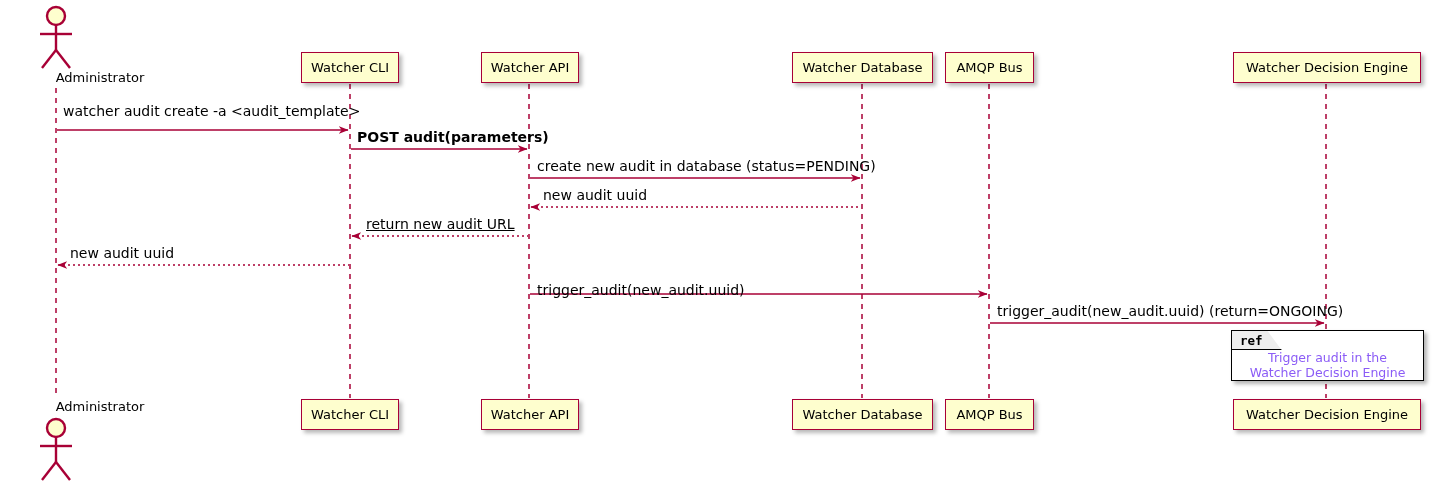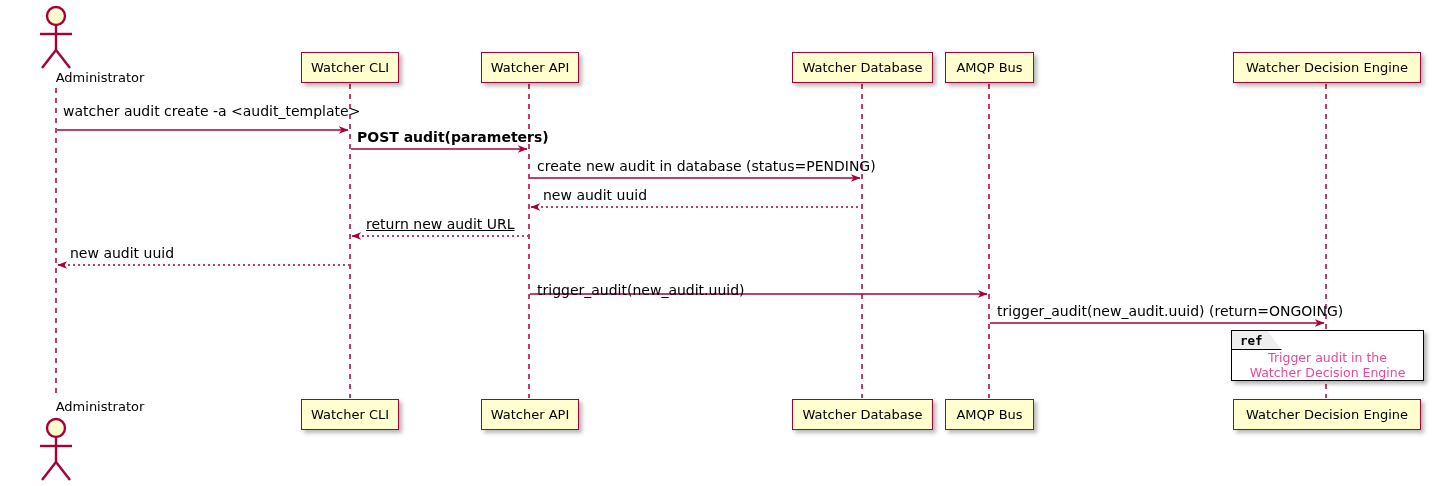--- a/index.html
+++ b/index.html
@@ -78,21 +78,21 @@
     position: absolute;
     left: 0;
     top: 19px;
     right: 0;
     bottom: 0;
     display: flex;
     flex-direction: column;
     align-items: center;
     justify-content: center;
     font-size: 12.5px;
-    color: #ec4899;
+    color: #8b5cf6;
     line-height: 15px;
     white-space: nowrap;
   }
 </style>
 </head>
 <body>
 
 <svg id="diagram" width="1434" height="486" viewBox="0 0 1434 486" xmlns="http://www.w3.org/2000/svg">
   <defs>
     <marker id="arrowhead" markerWidth="10" markerHeight="8" refX="9.4" refY="4" orient="auto" markerUnits="userSpaceOnUse">

